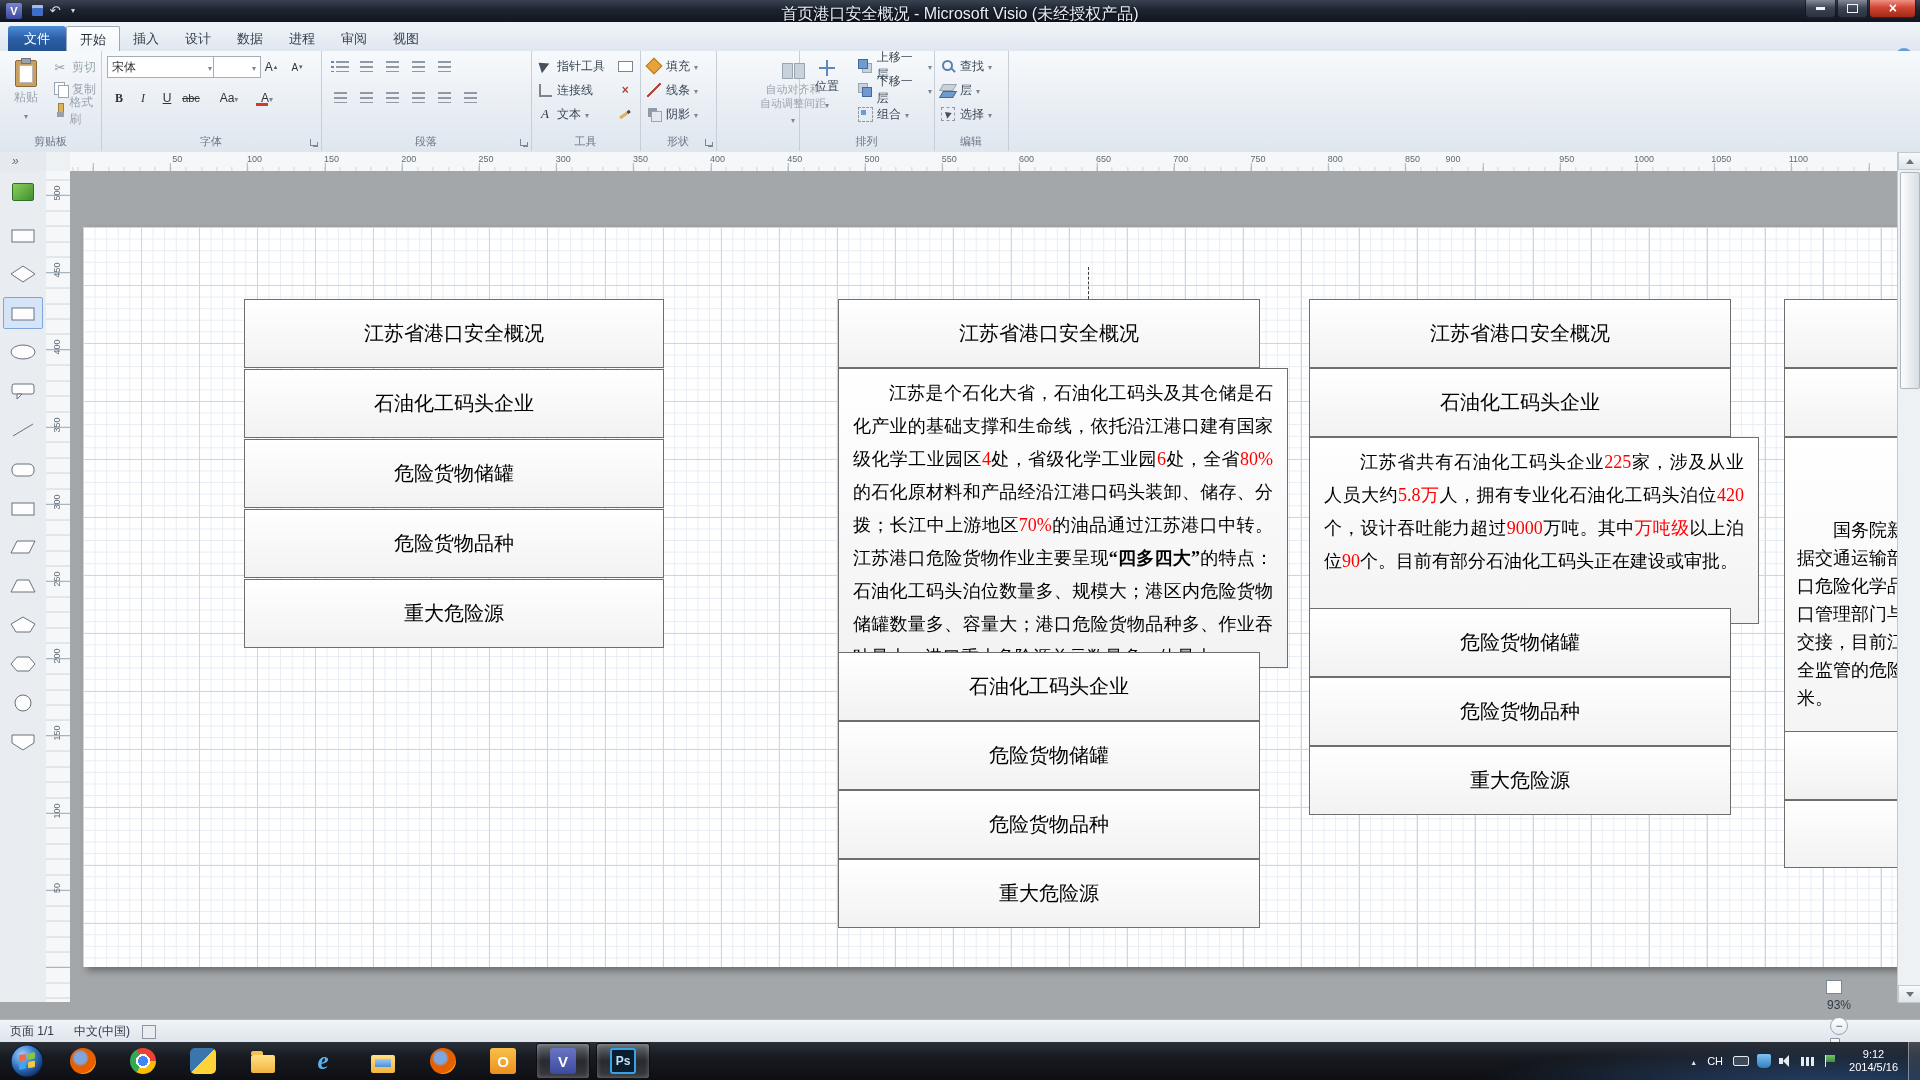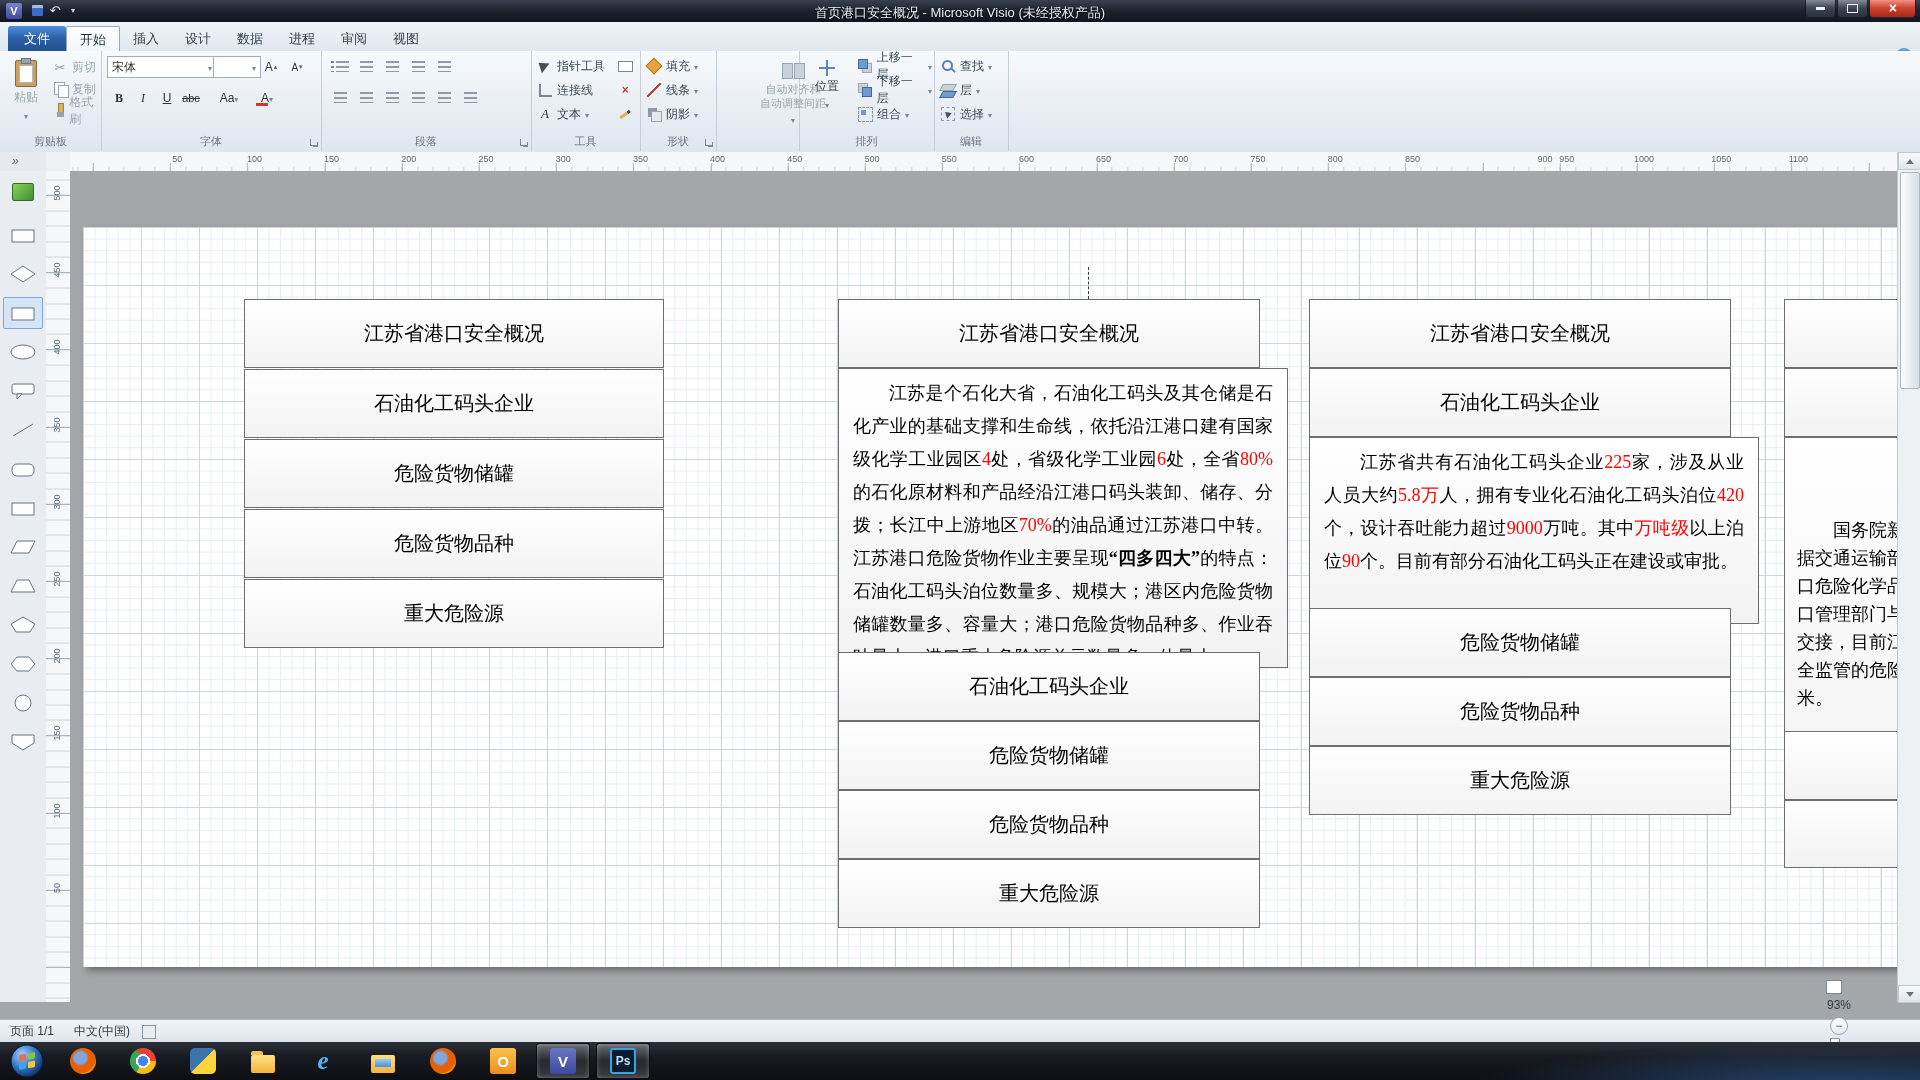--- a/index.html
+++ b/index.html
@@ -11,21 +11,21 @@
   #titlebar{left:0;top:0;width:1920px;height:22px;background:linear-gradient(#3a4252,#1d2430 45%,#11151e);}
   .appico{position:absolute;left:6px;top:3px;width:16px;height:16px;border-radius:2px;
     background:linear-gradient(#7b84cc,#3c4a9e);color:#fff;font-size:11px;font-weight:bold;
     display:flex;align-items:center;justify-content:center;}
   .qat{position:absolute;left:28px;top:2px;display:flex;align-items:center;}
   .qbtn{width:18px;height:17px;display:inline-flex;align-items:center;justify-content:center;}
   .ic-save::before{content:"";display:block;width:11px;height:11px;background:#3e6cc7;border-radius:1px;
     box-shadow:inset 0 3px 0 rgba(255,255,255,.55);}
   .ic-undo::before{content:"↶";color:#d6dce6;font-size:13px;line-height:1;}
   .dd-lite::before{content:"▾";color:#cfd6e0;font-size:8px;}
-  .wtitle{position:absolute;left:0;right:0;top:4px;text-align:center;color:#e9eef6;font-size:13px;
+  .wtitle{position:absolute;left:0;right:0;top:4px;text-align:center;color:#e9eef6;font-size:16px;
     text-shadow:0 1px 2px #000;}
   .winbtns{position:absolute;right:4px;top:0;display:flex;}
   .wbtn{width:29px;height:17px;display:flex;align-items:center;justify-content:center;margin-left:1px;
     border:1px solid rgba(12,20,32,.85);border-top:none;border-radius:0 0 4px 4px;
     background:linear-gradient(rgba(255,255,255,.38),rgba(160,175,195,.22) 45%,rgba(90,105,125,.3));}
   .wbtn.cls{width:45px;background:linear-gradient(#ef9184,#cf4533 45%,#a42816);}
   .g-min{width:9px;height:3px;background:#f2f5f9;}
   .g-max{width:9px;height:7px;border:1px solid #f2f5f9;}
   .g-cls::before{content:"×";color:#fff;font-size:14px;font-weight:bold;line-height:1;}
 
@@ -488,21 +488,21 @@
       <span class="htick" style="left: 647.6px;">400</span>
       <span class="htick" style="left: 724.8px;">450</span>
       <span class="htick" style="left: 802px;">500</span>
       <span class="htick" style="left: 879.2px;">550</span>
       <span class="htick" style="left: 956.4px;">600</span>
       <span class="htick" style="left: 1033.6px;">650</span>
       <span class="htick" style="left: 1110.8px;">700</span>
       <span class="htick" style="left: 1188px;">750</span>
       <span class="htick" style="left: 1265.2px;">800</span>
       <span class="htick" style="left: 1342.4px;">850</span>
-      <span class="htick" style="left: 1475px;">900</span>
+      <span class="htick" style="left: 1383px;">900</span>
       <span class="htick" style="left: 1496.8px;">950</span>
       <span class="htick" style="left: 1574px;">1000</span>
       <span class="htick" style="left: 1651.2px;">1050</span>
       <span class="htick" style="left: 1728.4px;">1100</span>
       <span class="htick" style="left: 1866px; margin-left: 44px;">1150</span>
     </div>
 
   <div id="stencil" class="abs">
     <i class="stico"></i>
     <div id="stlist">
@@ -734,15 +734,29 @@
         <div class="ttile">
           <span class="appic ap-outlook">O</span>
         </div>
         <div class="ttile on">
           <span class="appic ap-visio">V</span>
         </div>
         <div class="ttile on">
           <span class="appic ap-photoshop">Ps</span>
         </div>
       </div>
+    <div id="tray">
+      <i class="tr-chev"></i>
+      <span class="tr-lang">CH</span>
+      <i class="tray-ic ti-kbd"></i>
+      <i class="tray-ic ti-shield"></i>
+      <i class="tray-ic ti-vol"></i>
+      <i class="tray-ic ti-net"></i>
+      <i class="tray-ic ti-flag"></i>
+      <div class="clock">
+        <div>9:12</div>
+        <div>2014/5/16</div>
+      </div>
+      <div class="showdesk"></div>
+    </div>
   </div>
 
 </div>
 
 </body></html>

